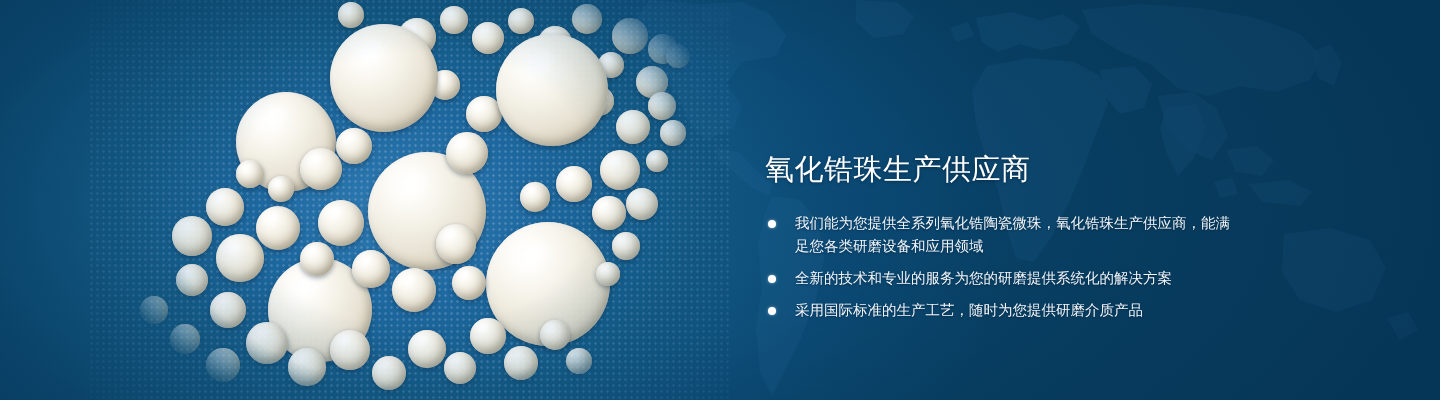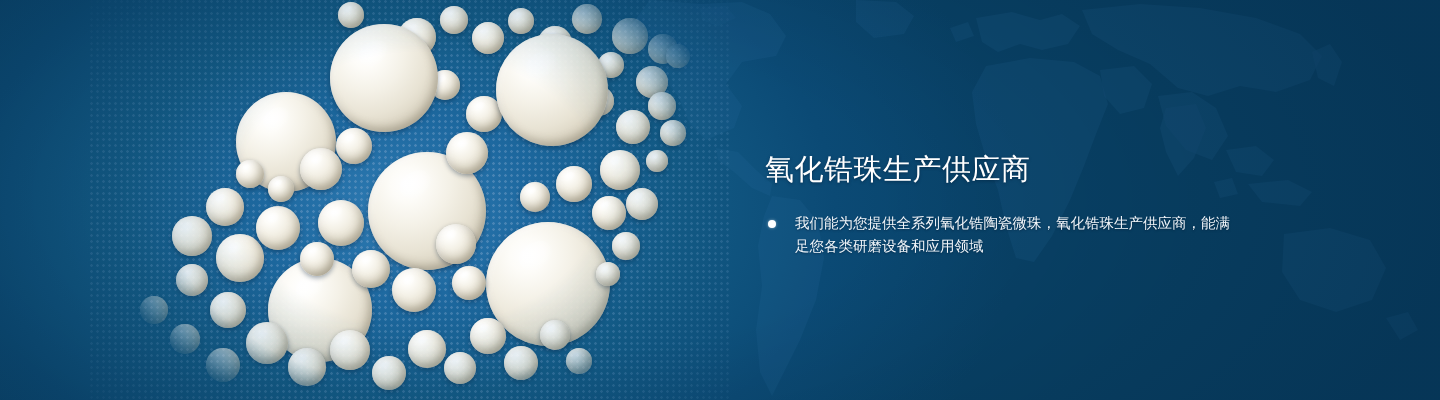--- a/index.html
+++ b/index.html
@@ -261,16 +261,24 @@
   </div>
 
   <div class="copy">
     <h1 class="headline">氧化锆珠生产供应商</h1>
 
     <ul class="bullets">
       <li class="bullet">
         <span class="bullet-dot"></span>
         <span>我们能为您提供全系列氧化锆陶瓷微珠，氧化锆珠生产供应商，能满足您各类研磨设备和应用领域</span>
       </li>
+      <li class="bullet">
+        <span class="bullet-dot"></span>
+        <span>全新的技术和专业的服务为您的研磨提供系统化的解决方案</span>
+      </li>
+      <li class="bullet">
+        <span class="bullet-dot"></span>
+        <span>采用国际标准的生产工艺，随时为您提供研磨介质产品</span>
+      </li>
     </ul>
   </div>
 
 </div>
 
 </body></html>

